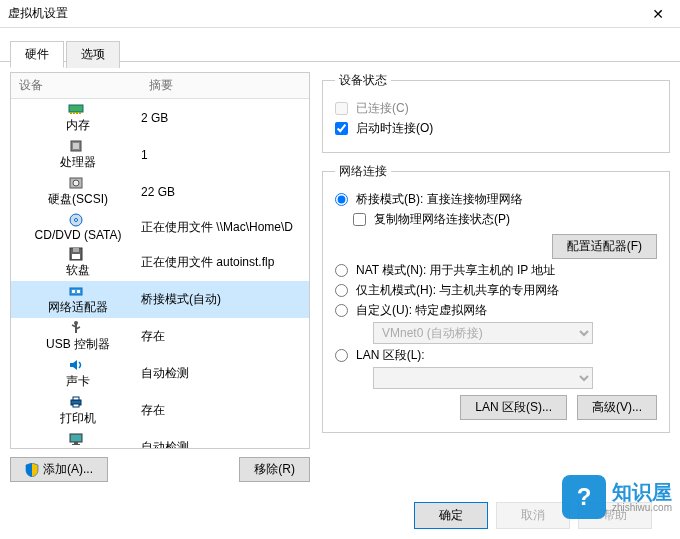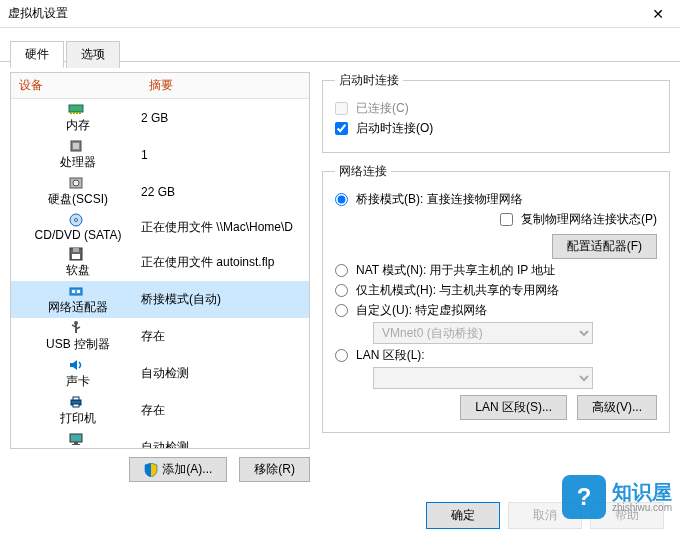--- a/index.html
+++ b/index.html
@@ -7,40 +7,40 @@
 .titlebar { height: 28px; display: flex; align-items: center; padding: 0 8px; border-bottom: 1px solid #ddd; }
 .titlebar .title { flex: 1; }
 .titlebar .close { width: 28px; text-align: center; font-size: 14px; cursor: pointer; }
 .tabs { display: flex; padding: 6px 10px 0 10px; border-bottom: 1px solid #ccc; gap: 2px; }
 .tab { padding: 4px 14px; border: 1px solid #ccc; border-bottom: none; background: #f0f0f0; position: relative; top: 7px; cursor: pointer; }
 .tab.active { background: #fff; border-bottom: 1px solid #fff; }
 .content { display: flex; padding: 10px; gap: 12px; height: 430px; }
 .left { width: 300px; display: flex; flex-direction: column; }
 .hw-list { border: 1px solid #ccc; flex: 1; background: #fff; overflow: hidden; }
 .hw-header { display: flex; border-bottom: 1px solid #e0e0e0; background: #fafafa; }
-.hw-header div { padding: 4px 8px; font-weight: normal; color: #c2410c; }
+.hw-header div { padding: 4px 8px; font-weight: normal; color: #737373; }
 .hw-header .c1 { width: 130px; }
 .hw-rows { }
 .hw-row { display: flex; align-items: center; padding: 2px 4px; cursor: pointer; }
 .hw-row.selected { background: #cce8ff; }
 .hw-row .icon { width: 18px; height: 16px; display: inline-flex; align-items: center; justify-content: center; margin-right: 4px; }
 .hw-row .c1 { width: 126px; display: flex; align-items: center; white-space: nowrap; overflow: hidden; flex-direction: column; }
 .hw-row .c2 { flex: 1; white-space: nowrap; overflow: hidden; }
-.left-btns { display: flex; justify-content: flex-end; gap: 12px; padding: 8px 0 0 0; }
+.left-btns { display: flex; justify-content: space-between; gap: 12px; padding: 8px 0 0 0; }
 .btn { padding: 3px 14px; border: 1px solid #adadad; background: #e1e1e1; cursor: pointer; display: inline-flex; align-items: center; gap: 4px; }
 .right { flex: 1; display: flex; flex-direction: column; gap: 10px; }
 fieldset { border: 1px solid #ccc; padding: 8px 12px 12px 12px; }
 legend { padding: 0 4px; color: #111; }
 .row { display: flex; align-items: center; gap: 6px; margin: 3px 0; }
-.indent { margin-left: 18px; justify-content: flex-end; }
+.indent { margin-left: 18px; }
 .indent2 { margin-left: 38px; }
 input[type=checkbox], input[type=radio] { margin-right: 2px; }
 select { width: 220px; padding: 2px 4px; border: 1px solid #adadad; background: #eee; color: #888; }
 .btn-row { display: flex; justify-content: flex-end; gap: 10px; margin-top: 6px; }
-.footer { position: absolute; bottom: 10px; right: 16px; display: flex; gap: 8px; }
+.footer { position: absolute; bottom: 10px; right: 28px; display: flex; gap: 8px; }
 .footer .btn { padding: 4px 24px; }
 .footer .btn.primary { border: 1px solid #0078d7; }
 .watermark { position: absolute; right: 8px; bottom: 20px; display: flex; align-items: center; gap: 6px; opacity: 0.9; pointer-events: none; }
 .watermark .bubble { width: 44px; height: 44px; background: #0e8ad8; border-radius: 8px; display: flex; align-items: center; justify-content: center; color: #fff; font-size: 24px; font-weight: bold; }
 .watermark .txt { color: #0e8ad8; font-size: 20px; font-weight: bold; line-height: 1; }
 .watermark .sub { color: #888; font-size: 10px; }
 .disabled-label { color: #888; }
 svg { display: block; }
 </style>
 </head>
@@ -205,21 +205,21 @@
         <span>添加(A)...</span>
       </button>
       <button class="btn">
           <span>移除(R)</span>
         </button>
     </div>
   </div>
 
   <div class="right">
     <fieldset>
-      <legend>启动时连接</legend>
+      <legend>设备状态</legend>
       <div class="row">
         <input type="checkbox" disabled="" style="">
         <span class="disabled-label">已连接(C)</span>
       </div>
       <div class="row">
         <input type="checkbox" checked="" style="">
         <span>启动时连接(O)</span>
       </div>
     </fieldset>
 

